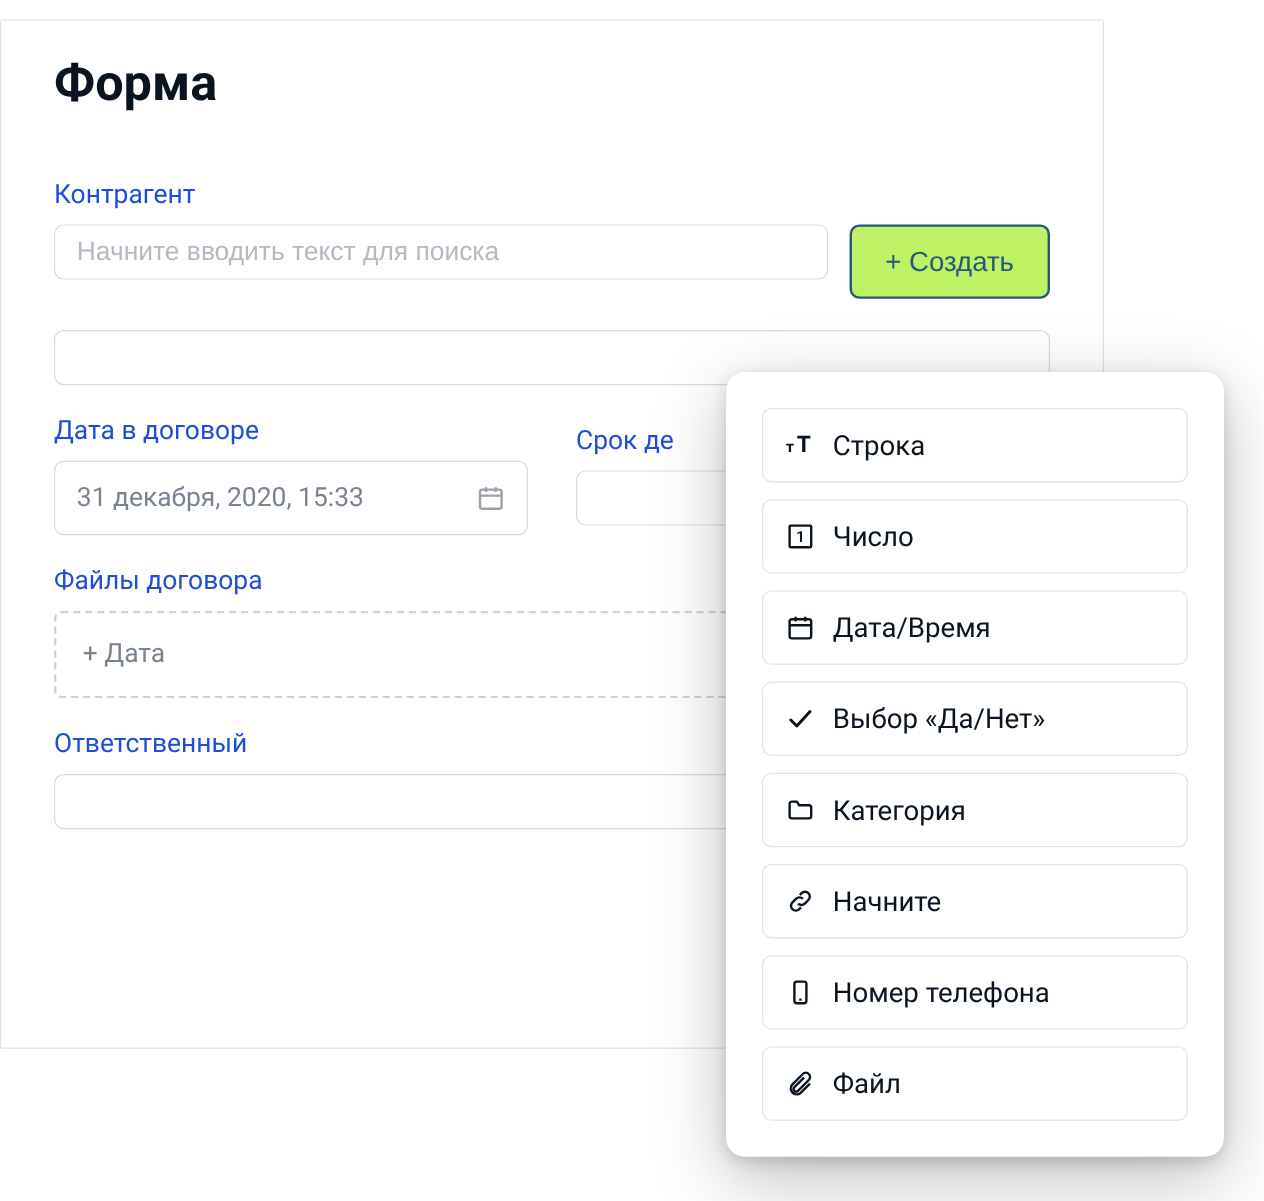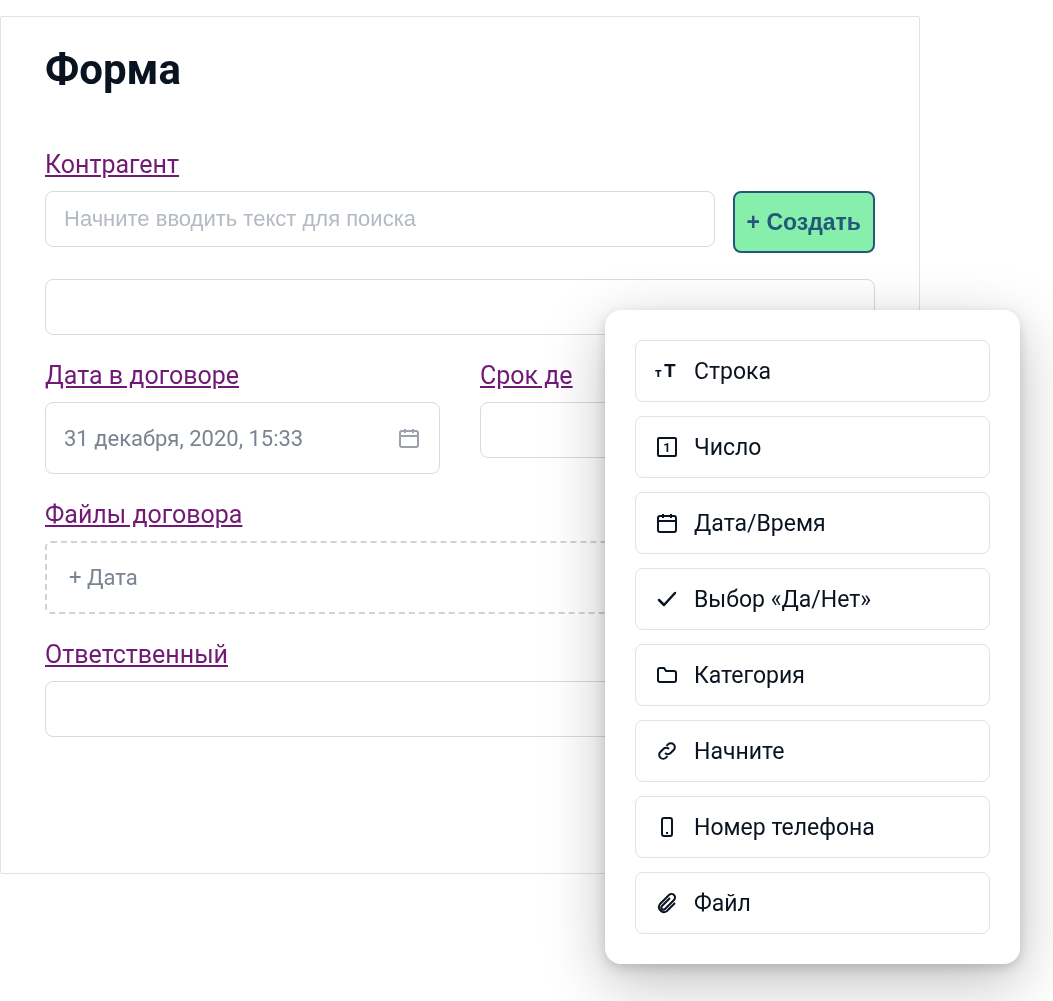--- a/index.html
+++ b/index.html
@@ -22,66 +22,66 @@
   padding: 28px 44px;
   margin-top: 16px;
 }
 .form-title {
   font-size: 42px;
   font-weight: 700;
   color: #0a1420;
   margin-bottom: 56px;
 }
 .field-label {
-  font-size: 25px;
-  color: #701a75;
+  font-size: 22px;
+  color: #1d4ed8;
   margin-bottom: 12px;
   display: block;
-  text-decoration: underline;
 }
 .field-row {
   margin-bottom: 26px;
 }
 .text-input {
   width: 100%;
-  height: 56px;
+  height: 46px;
   border: 1px solid #d8dbde;
   border-radius: 8px;
   padding: 0 18px;
   font-size: 22px;
   color: #0a1420;
   background: #fff;
 }
 .text-input::placeholder { color: #b4bac2; }
 .contr-row {
   display: flex;
   gap: 18px;
   align-items: stretch;
 }
 .contr-row .text-input { flex: 1; }
 .create-btn {
   border: 2px solid #24587a;
-  background: #86efac;
+  background: #bef264;
   color: #24587a;
   font-size: 23px;
-  font-weight: 700;
-  padding: 0 12px;
+  font-weight: 400;
+  padding: 0 28px;
   border-radius: 8px;
   cursor: pointer;
   height: 62px;
 }
 .two-col {
   display: flex;
   gap: 40px;
+  align-items: center;
 }
 .two-col .col { flex: 1; }
 .date-field {
   display: flex;
   align-items: center;
-  height: 72px;
+  height: 62px;
   border: 1px solid #d8dbde;
   border-radius: 8px;
   padding: 0 18px;
   background: #fff;
   justify-content: space-between;
   width: 395px;
 }
 .date-field .val {
   font-size: 22px;
   color: #7a8491;

